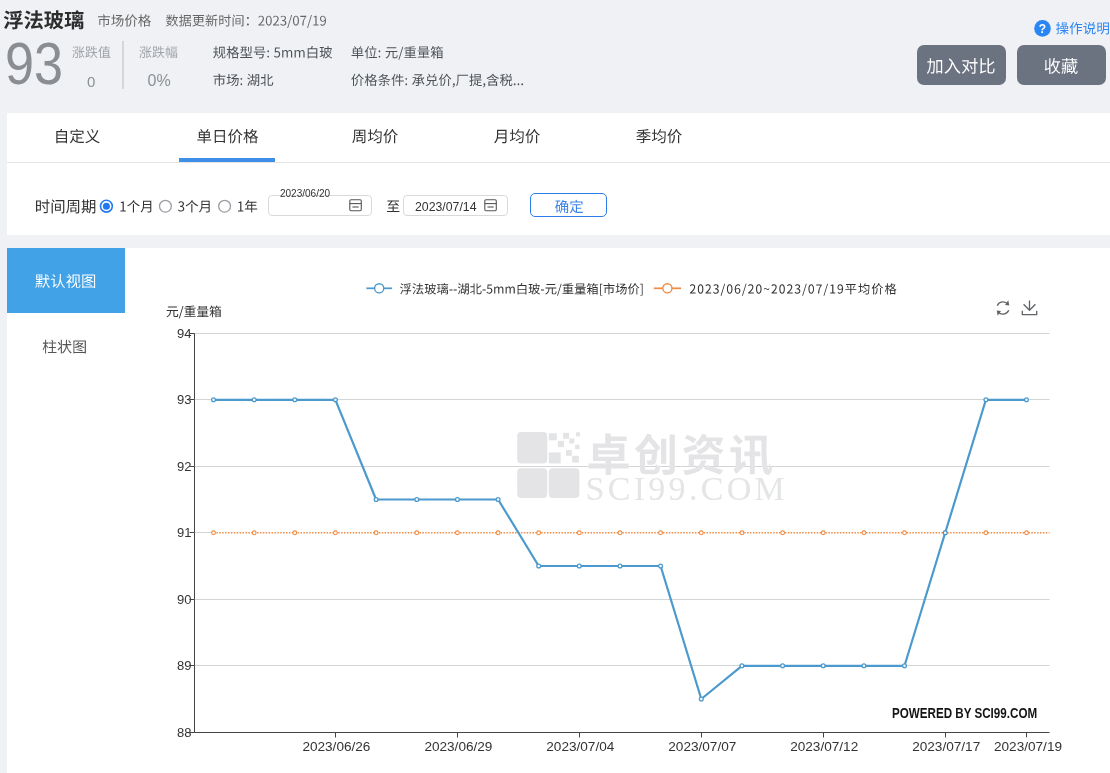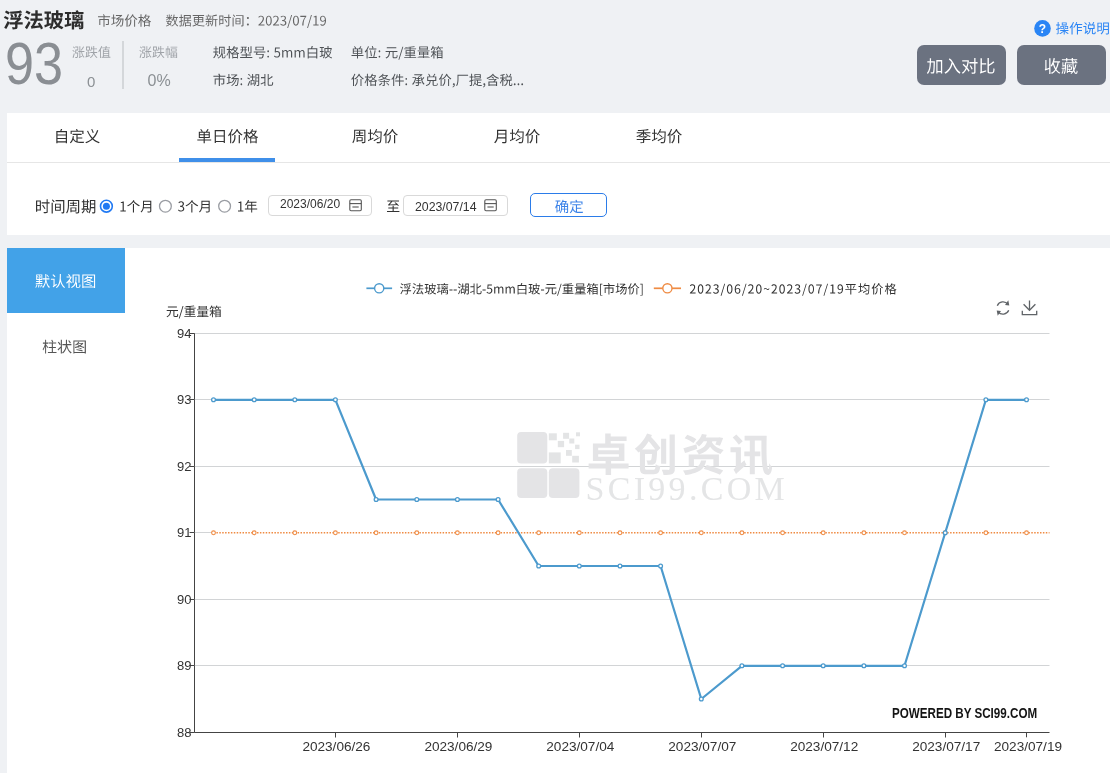--- a/index.html
+++ b/index.html
@@ -169,14 +169,14 @@
 <path transform="translate(34.8,286.8)" d="M11.7 -11.7C12.3 -10.9 13.1 -9.9 13.4 -9.2L14.2 -9.7C13.9 -10.4 13.1 -11.4 12.5 -12.1ZM2.5 -10.8C2.8 -10 3 -9.1 3 -8.4L3.6 -8.6C3.6 -9.2 3.4 -10.2 3.1 -10.9ZM3.1 -1.8C3.2 -1 3.3 0.1 3.3 0.8L4.1 0.8C4.1 0 4 -1.1 3.9 -1.9ZM4.6 -1.8C4.9 -1.1 5.1 -0 5.1 0.6L5.9 0.4C5.9 -0.2 5.6 -1.2 5.3 -2ZM6.2 -1.9C6.5 -1.3 6.8 -0.5 6.8 0L7.6 -0.3C7.5 -0.8 7.2 -1.6 6.9 -2.2ZM1.8 -2.2C1.5 -1.4 1 -0.2 0.5 0.6L1.3 1C1.8 0.2 2.2 -1 2.5 -1.8ZM5.7 -10.9C5.6 -10.2 5.3 -9.1 5 -8.5L5.6 -8.3C5.8 -8.9 6.1 -9.9 6.4 -10.7ZM10.5 -12.9V-9.4L10.5 -8.5H7.9V-7.4H10.5C10.3 -4.8 9.6 -1.9 7.4 0.5C7.7 0.7 8.1 0.9 8.3 1.2C9.9 -0.7 10.7 -2.8 11.2 -4.9C11.8 -2.3 12.8 -0.1 14.3 1.2C14.5 0.9 14.8 0.5 15.1 0.3C13.2 -1.1 12.1 -4.1 11.5 -7.4H14.6V-8.5H11.5L11.5 -9.4V-12.9ZM2.3 -11.6H4.1V-7.8H2.3ZM4.9 -11.6H6.6V-7.8H4.9ZM1.3 -5.8V-4.9H4V-3.7L0.9 -3.5L1 -2.5C2.8 -2.6 5.3 -2.8 7.7 -2.9L7.7 -3.9L5 -3.7V-4.9H7.5V-5.8H5V-6.9H7.5V-12.4H1.4V-6.9H4V-5.8Z M17.6 -11.9C18.4 -11.2 19.4 -10.2 19.9 -9.6L20.7 -10.5C20.2 -11 19.1 -12 18.4 -12.6ZM25 -12.9C24.9 -7.7 25 -2.3 21.1 0.4C21.4 0.6 21.8 1 22 1.2C24.1 -0.3 25.1 -2.5 25.6 -5C26.2 -2.9 27.3 -0.3 29.5 1.2C29.7 0.9 30 0.6 30.3 0.4C26.9 -1.8 26.2 -6.7 26 -8.2C26.1 -9.7 26.1 -11.3 26.1 -12.9ZM16.1 -8.1V-7H18.7V-1.7C18.7 -1 18.2 -0.4 17.9 -0.2C18.1 -0 18.4 0.4 18.5 0.6C18.7 0.3 19.1 0 22.1 -2.1C22 -2.3 21.8 -2.7 21.7 -3L19.8 -1.8V-8.1Z M37.7 -12.2V-4H38.9V-11.2H43.6V-4H44.8V-12.2ZM33.2 -12.4C33.7 -11.8 34.3 -10.9 34.6 -10.4L35.5 -11C35.3 -11.5 34.6 -12.3 34 -12.9ZM40.6 -10V-7C40.6 -4.6 40.1 -1.6 36.3 0.4C36.5 0.6 36.9 1 37 1.2C39.3 0 40.5 -1.6 41.1 -3.3V-0.3C41.1 0.7 41.5 1 42.6 1H44C45.3 1 45.5 0.4 45.7 -2C45.4 -2.1 45 -2.3 44.7 -2.5C44.6 -0.3 44.6 0.1 44 0.1H42.8C42.3 0.1 42.2 0 42.2 -0.4V-4.3H41.4C41.7 -5.2 41.7 -6.1 41.7 -7V-10ZM31.8 -10.3V-9.2H35.5C34.6 -7.3 33 -5.3 31.4 -4.3C31.6 -4.1 31.8 -3.5 31.9 -3.1C32.5 -3.6 33.1 -4.1 33.7 -4.8V1.2H34.8V-5.4C35.4 -4.7 36 -3.9 36.3 -3.4L37.1 -4.3C36.8 -4.6 35.7 -5.9 35.1 -6.5C35.9 -7.5 36.5 -8.7 36.9 -9.9L36.3 -10.3L36.1 -10.3Z M52 -4.3C53.2 -4 54.8 -3.5 55.6 -3.1L56.1 -3.9C55.3 -4.3 53.7 -4.8 52.5 -5ZM50.4 -2.3C52.6 -2.1 55.2 -1.5 56.7 -0.9L57.2 -1.8C55.7 -2.3 53.1 -2.9 51 -3.1ZM47.5 -12.3V1.2H48.6V0.6H59.2V1.2H60.3V-12.3ZM48.6 -0.4V-11.2H59.2V-0.4ZM52.6 -10.9C51.8 -9.6 50.5 -8.4 49.2 -7.7C49.4 -7.5 49.8 -7.1 50 -7C50.4 -7.3 50.9 -7.6 51.4 -8.1C51.9 -7.6 52.4 -7.1 53 -6.7C51.7 -6.1 50.3 -5.6 48.9 -5.3C49.1 -5.1 49.3 -4.7 49.4 -4.4C50.9 -4.7 52.6 -5.3 54 -6.1C55.3 -5.4 56.8 -4.9 58.2 -4.6C58.4 -4.8 58.7 -5.2 58.9 -5.4C57.5 -5.7 56.2 -6.1 55 -6.7C56.1 -7.4 57.1 -8.3 57.7 -9.3L57.1 -9.7L56.9 -9.7H52.9C53.1 -10 53.4 -10.3 53.5 -10.6ZM52 -8.7 52.1 -8.8H56.1C55.6 -8.2 54.8 -7.6 54 -7.2C53.2 -7.6 52.5 -8.1 52 -8.7Z" fill="#fff"></path>
 <path transform="translate(42.1,352.3)" d="M9.1 -12.2C9.5 -11.5 10 -10.5 10.1 -9.8L11.2 -10.2C11 -10.9 10.5 -11.8 10.1 -12.6ZM3 -12.6V-9.7H0.8V-8.6H2.9C2.4 -6.6 1.5 -4.2 0.5 -3C0.7 -2.7 1 -2.2 1.1 -1.9C1.8 -2.8 2.4 -4.4 3 -6V1.2H4V-6.5C4.5 -5.7 5.1 -4.7 5.4 -4.2L6.1 -5C5.8 -5.4 4.6 -7.2 4 -7.8V-8.6H5.9V-9.7H4V-12.6ZM6.6 -5.3V-4.2H9.7V-0.3H5.8V0.7H14.4V-0.3H10.8V-4.2H13.8V-5.3H10.8V-8.7H14.1V-9.8H6.3V-8.7H9.7V-5.3Z M26.1 -11.6C26.8 -10.8 27.5 -9.6 27.9 -8.9L28.8 -9.5C28.4 -10.2 27.6 -11.3 27 -12.1ZM15.7 -10.1C16.4 -9.2 17.3 -8.1 17.6 -7.3L18.6 -7.9C18.2 -8.7 17.3 -9.8 16.6 -10.6ZM23.8 -12.6V-9.1L23.8 -8.2H20.3V-7.1H23.7C23.5 -4.6 22.7 -1.8 19.9 0.4C20.2 0.6 20.6 0.9 20.8 1.2C23.1 -0.7 24.1 -3 24.6 -5.2C25.4 -2.3 26.7 -0.1 28.8 1.2C28.9 0.9 29.3 0.4 29.6 0.2C27.2 -1.1 25.8 -3.8 25.1 -7.1H29.3V-8.2H24.9L24.9 -9.1V-12.6ZM15.5 -2.9 16.1 -1.9C16.9 -2.6 17.8 -3.5 18.7 -4.3V1.2H19.8V-12.6H18.7V-5.7C17.5 -4.6 16.3 -3.6 15.5 -2.9Z M35.6 -4.2C36.8 -3.9 38.4 -3.4 39.2 -3L39.7 -3.8C38.8 -4.1 37.3 -4.6 36.1 -4.9ZM34.1 -2.3C36.2 -2 38.8 -1.4 40.2 -0.9L40.7 -1.8C39.3 -2.2 36.7 -2.8 34.6 -3ZM31.3 -11.9V1.2H32.3V0.6H42.6V1.2H43.8V-11.9ZM32.3 -0.4V-10.9H42.6V-0.4ZM36.2 -10.6C35.5 -9.4 34.2 -8.2 32.9 -7.5C33.1 -7.3 33.5 -7 33.7 -6.8C34.1 -7.1 34.6 -7.4 35.1 -7.8C35.5 -7.4 36.1 -6.9 36.7 -6.5C35.4 -5.9 33.9 -5.5 32.6 -5.2C32.8 -5 33 -4.5 33.1 -4.3C34.6 -4.6 36.2 -5.2 37.6 -5.9C38.9 -5.3 40.3 -4.8 41.7 -4.4C41.9 -4.7 42.1 -5.1 42.3 -5.3C41 -5.5 39.7 -5.9 38.5 -6.5C39.7 -7.2 40.6 -8.1 41.2 -9.1L40.6 -9.5L40.4 -9.4H36.5C36.8 -9.7 37 -10 37.2 -10.3ZM35.7 -8.4 35.8 -8.5H39.7C39.1 -8 38.4 -7.4 37.6 -7C36.8 -7.4 36.2 -7.9 35.7 -8.4Z" fill="#555"></path>
 <path transform="translate(399.6,293.5)" d="M10.7 -10.3C9.2 -9.9 6.4 -9.6 4.1 -9.5C4.2 -9.3 4.3 -8.9 4.3 -8.7C6.7 -8.8 9.5 -9.1 11.3 -9.6ZM4.5 -8.2C4.8 -7.6 5.2 -6.7 5.4 -6.2L6.2 -6.5C6 -7.1 5.6 -7.9 5.2 -8.5ZM6.8 -8.4C7 -7.8 7.3 -6.9 7.4 -6.4L8.2 -6.6C8.1 -7.2 7.8 -8 7.5 -8.7ZM10.1 -8.9C9.9 -8.2 9.3 -7.1 8.9 -6.5L9.6 -6.2C10 -6.8 10.6 -7.7 11 -8.5ZM1.1 -9.6C1.8 -9.1 2.8 -8.5 3.3 -8.2L3.8 -8.9C3.3 -9.3 2.3 -9.8 1.6 -10.2ZM0.5 -6.2C1.2 -5.8 2.2 -5.3 2.7 -4.9L3.2 -5.7C2.7 -6 1.7 -6.5 1 -6.9ZM0.8 0.2 1.6 0.8C2.3 -0.3 3.1 -1.9 3.7 -3.2L2.9 -3.8C2.3 -2.4 1.4 -0.7 0.8 0.2ZM7.3 -3.8V-3.2H3.8V-2.3H7.3V-0C7.3 0.1 7.2 0.2 7 0.2C6.9 0.2 6.2 0.2 5.6 0.2C5.7 0.4 5.9 0.7 5.9 1C6.7 1 7.3 1 7.7 0.8C8.1 0.7 8.2 0.5 8.2 0V-2.3H11.5V-3.2H8.2V-3.5C9 -4.1 10 -4.9 10.6 -5.6L10 -6.1L9.8 -6.1H4.5V-5.2H9C8.5 -4.7 7.8 -4.2 7.3 -3.8Z M13.5 -9.5C14.3 -9.2 15.3 -8.6 15.8 -8.1L16.3 -8.9C15.8 -9.3 14.8 -9.9 14 -10.2ZM12.8 -6.2C13.6 -5.8 14.6 -5.3 15.1 -4.9L15.6 -5.6C15.1 -6 14.1 -6.6 13.3 -6.9ZM13.2 0.2 14 0.8C14.7 -0.3 15.6 -1.9 16.2 -3.2L15.6 -3.8C14.9 -2.4 13.9 -0.8 13.2 0.2ZM17 0.6C17.4 0.4 17.9 0.3 22.5 -0.3C22.7 0.2 22.9 0.6 23.1 1L23.9 0.6C23.5 -0.4 22.6 -1.9 21.7 -3L21 -2.6C21.3 -2.1 21.7 -1.6 22.1 -1L18.2 -0.6C18.9 -1.6 19.7 -2.9 20.3 -4.2H23.8V-5.1H20.6V-7.3H23.3V-8.2H20.6V-10.3H19.7V-8.2H17V-7.3H19.7V-5.1H16.5V-4.2H19.2C18.6 -2.9 17.8 -1.5 17.5 -1.2C17.2 -0.7 17 -0.4 16.7 -0.4C16.8 -0.1 17 0.4 17 0.6Z M25.1 -1.2 25.3 -0.3C26.3 -0.8 27.7 -1.3 29 -1.8L28.8 -2.6L27.5 -2.1V-5.1H28.7V-5.9H27.5V-8.6H28.9V-9.5H25.2V-8.6H26.7V-5.9H25.3V-5.1H26.7V-1.8C26.1 -1.6 25.5 -1.4 25.1 -1.2ZM29.4 -8.5V-5.3C29.4 -3.6 29.3 -1.3 28.1 0.3C28.3 0.4 28.6 0.7 28.8 0.9C30 -0.7 30.2 -2.9 30.3 -4.7H30.4C30.9 -3.4 31.5 -2.2 32.4 -1.3C31.6 -0.6 30.6 -0.1 29.7 0.2C29.8 0.4 30.1 0.8 30.2 1C31.2 0.6 32.2 0 33 -0.7C33.8 0 34.8 0.6 35.9 0.9C36 0.7 36.3 0.3 36.5 0.1C35.4 -0.2 34.4 -0.7 33.6 -1.3C34.6 -2.3 35.3 -3.7 35.7 -5.3L35.1 -5.5L35 -5.5H33.1V-7.7H35.1C35 -7.1 34.8 -6.5 34.7 -6.1L35.5 -5.9C35.7 -6.5 36 -7.5 36.3 -8.4L35.6 -8.5L35.5 -8.5H33.1V-10.3H32.3V-8.5ZM32.3 -7.7V-5.5H30.3V-7.7ZM34.6 -4.7C34.3 -3.6 33.7 -2.7 33 -1.9C32.3 -2.7 31.7 -3.6 31.3 -4.7Z M44.1 -10.2C44.2 -9.9 44.4 -9.5 44.5 -9.2H41.4V-8.4H48.6V-9.2H45.5C45.3 -9.6 45.1 -10 44.9 -10.4ZM43.1 -0.4C43.3 -0.5 43.7 -0.6 46.2 -1C46.4 -0.7 46.5 -0.5 46.5 -0.3L47.1 -0.6C46.9 -1.1 46.5 -1.9 46.1 -2.6L45.5 -2.4C45.7 -2.1 45.8 -1.9 46 -1.6L43.9 -1.3C44.2 -1.8 44.5 -2.3 44.7 -2.9H47.5V0C47.5 0.1 47.5 0.2 47.3 0.2C47.1 0.2 46.6 0.2 45.9 0.2C46 0.4 46.2 0.7 46.2 0.9C47 0.9 47.6 0.9 47.9 0.8C48.3 0.7 48.4 0.5 48.4 0V-3.7H45.1L45.4 -4.5H47.9V-8H47V-5.3H42.9V-8H42.1V-4.5H44.6C44.5 -4.2 44.4 -3.9 44.2 -3.7H41.6V1H42.5V-2.9H43.9C43.7 -2.4 43.5 -2.1 43.5 -1.9C43.2 -1.5 43.1 -1.2 42.9 -1.2C43 -1 43.1 -0.6 43.1 -0.4ZM46.1 -8.1C45.8 -7.8 45.4 -7.5 45 -7.2L43.7 -8L43.3 -7.7L44.6 -6.8C44.1 -6.5 43.5 -6.1 43.1 -5.9C43.2 -5.8 43.4 -5.5 43.5 -5.4C44 -5.7 44.6 -6 45.1 -6.4C45.6 -6.1 46 -5.8 46.3 -5.5L46.7 -6C46.4 -6.2 46 -6.5 45.5 -6.8C46 -7.2 46.3 -7.5 46.6 -7.9ZM37.3 -1.5 37.5 -0.6C38.6 -0.9 39.9 -1.3 41.2 -1.7L41.1 -2.5L39.7 -2.1V-4.9H40.8V-5.8H39.7V-8.5H41V-9.3H37.4V-8.5H38.9V-5.8H37.6V-4.9H38.9V-1.9Z M49.8 -3H52.9V-3.9H49.8Z M54 -3H57.2V-3.9H54Z M58.7 -9.6C59.4 -9.2 60.3 -8.6 60.7 -8.2L61.2 -9C60.8 -9.4 60 -9.9 59.3 -10.2ZM58.2 -6.2C58.9 -5.9 59.8 -5.4 60.2 -5L60.8 -5.7C60.3 -6.1 59.4 -6.6 58.7 -6.9ZM58.5 0.3 59.3 0.8C59.8 -0.3 60.4 -1.8 60.9 -3.1L60.2 -3.6C59.7 -2.2 59 -0.6 58.5 0.3ZM61.3 -4.7V0.3H62.1V-0.7H64.9V-4.7H63.6V-6.9H65.2V-7.8H63.6V-10H62.7V-7.8H60.9V-6.9H62.7V-4.7ZM65.7 -9.9V-4.9C65.7 -3.1 65.6 -1 64.2 0.5C64.4 0.6 64.8 0.9 64.9 1C65.9 -0.1 66.3 -1.6 66.5 -3.1H68.3V-0.1C68.3 0 68.3 0.1 68.1 0.1C67.9 0.1 67.4 0.1 66.8 0.1C66.9 0.3 67.1 0.7 67.1 0.9C67.9 0.9 68.4 0.8 68.7 0.7C69.1 0.6 69.2 0.3 69.2 -0.1V-9.9ZM66.6 -9H68.3V-6.9H66.6ZM66.6 -6.1H68.3V-4H66.5L66.6 -4.9ZM62.1 -3.9H64.1V-1.5H62.1Z M70.5 -1.5 70.9 -0.6C71.8 -1 72.9 -1.4 74 -1.9V0.9H74.9V-10.1H74V-7.2H70.8V-6.3H74V-2.8C72.7 -2.3 71.4 -1.8 70.5 -1.5ZM81 -8.2C80.2 -7.5 79.1 -6.7 77.9 -6V-10.1H77V-1C77 0.3 77.3 0.7 78.5 0.7C78.7 0.7 80.2 0.7 80.5 0.7C81.7 0.7 81.9 -0.1 82 -2.3C81.8 -2.4 81.4 -2.6 81.1 -2.8C81.1 -0.7 81 -0.2 80.4 -0.2C80.1 -0.2 78.8 -0.2 78.6 -0.2C78 -0.2 77.9 -0.3 77.9 -1V-5C79.2 -5.8 80.7 -6.6 81.7 -7.4Z M82.9 -3H86.1V-3.9H82.9Z M89.8 0.2C91.3 0.2 92.8 -1 92.8 -2.9C92.8 -4.9 91.5 -5.8 90.1 -5.8C89.5 -5.8 89.1 -5.7 88.7 -5.4L88.9 -8.1H92.3V-9H88L87.7 -4.8L88.3 -4.4C88.8 -4.8 89.2 -5 89.8 -5C90.9 -5 91.6 -4.2 91.6 -2.9C91.6 -1.6 90.8 -0.8 89.7 -0.8C88.7 -0.8 88 -1.3 87.5 -1.8L86.9 -1C87.6 -0.4 88.4 0.2 89.8 0.2Z M94.6 0H95.7V-4.8C96.3 -5.5 96.9 -5.9 97.4 -5.9C98.2 -5.9 98.6 -5.3 98.6 -4.1V0H99.7V-4.8C100.4 -5.5 100.9 -5.9 101.4 -5.9C102.3 -5.9 102.7 -5.3 102.7 -4.1V0H103.8V-4.2C103.8 -5.9 103.1 -6.9 101.8 -6.9C100.9 -6.9 100.2 -6.3 99.5 -5.6C99.3 -6.4 98.7 -6.9 97.7 -6.9C96.9 -6.9 96.2 -6.3 95.6 -5.7H95.6L95.5 -6.7H94.6Z M106 0H107.1V-4.8C107.7 -5.5 108.3 -5.9 108.8 -5.9C109.6 -5.9 110 -5.3 110 -4.1V0H111.1V-4.8C111.7 -5.5 112.3 -5.9 112.8 -5.9C113.7 -5.9 114 -5.3 114 -4.1V0H115.2V-4.2C115.2 -5.9 114.5 -6.9 113.1 -6.9C112.3 -6.9 111.6 -6.3 110.9 -5.6C110.7 -6.4 110.1 -6.9 109.1 -6.9C108.3 -6.9 107.6 -6.3 107 -5.7H107L106.9 -6.7H106Z M121.7 -10.4C121.5 -9.8 121.3 -9 121 -8.4H118V1H118.9V0.1H125.8V0.9H126.8V-8.4H122C122.3 -8.9 122.6 -9.6 122.8 -10.2ZM118.9 -0.8V-3.7H125.8V-0.8ZM118.9 -4.6V-7.4H125.8V-4.6Z M129 -1.2 129.2 -0.3C130.2 -0.8 131.6 -1.3 132.9 -1.8L132.7 -2.6L131.5 -2.1V-5.1H132.6V-5.9H131.5V-8.6H132.8V-9.5H129.1V-8.6H130.6V-5.9H129.2V-5.1H130.6V-1.8C130 -1.6 129.4 -1.4 129 -1.2ZM133.3 -8.5V-5.3C133.3 -3.6 133.2 -1.3 132 0.3C132.2 0.4 132.6 0.7 132.7 0.9C133.9 -0.7 134.2 -2.9 134.2 -4.7H134.3C134.8 -3.4 135.4 -2.2 136.3 -1.3C135.5 -0.6 134.5 -0.1 133.6 0.2C133.8 0.4 134 0.8 134.1 1C135.1 0.6 136.1 0 136.9 -0.7C137.7 0 138.7 0.6 139.8 0.9C139.9 0.7 140.2 0.3 140.4 0.1C139.3 -0.2 138.4 -0.7 137.6 -1.3C138.5 -2.3 139.2 -3.7 139.6 -5.3L139.1 -5.5L138.9 -5.5H137V-7.7H139.1C138.9 -7.1 138.7 -6.5 138.6 -6.1L139.4 -5.9C139.6 -6.5 139.9 -7.5 140.2 -8.4L139.5 -8.5L139.4 -8.5H137V-10.3H136.2V-8.5ZM136.2 -7.7V-5.5H134.2V-7.7ZM138.5 -4.7C138.2 -3.6 137.6 -2.7 136.9 -1.9C136.2 -2.7 135.6 -3.6 135.2 -4.7Z M141.4 -3H144.5V-3.9H141.4Z M146.9 -9.4V-8.5H155.6V-9.4ZM145.8 -5.9V-5H148.9C148.8 -2.7 148.3 -0.8 145.7 0.2C145.9 0.4 146.1 0.7 146.2 0.9C149.1 -0.2 149.7 -2.4 149.9 -5H152.2V-0.6C152.2 0.5 152.5 0.8 153.7 0.8C153.9 0.8 155.2 0.8 155.4 0.8C156.5 0.8 156.8 0.2 156.9 -1.9C156.6 -2 156.2 -2.2 156 -2.3C156 -0.4 155.9 -0.1 155.4 -0.1C155.1 -0.1 154 -0.1 153.8 -0.1C153.3 -0.1 153.2 -0.2 153.2 -0.6V-5H156.7V-5.9Z M157.5 2.2H158.3L162 -9.8H161.2Z M164.2 -6.6V-2.8H167.8V-2H163.8V-1.2H167.8V-0.2H162.8V0.6H173.9V-0.2H168.8V-1.2H173.1V-2H168.8V-2.8H172.6V-6.6H168.8V-7.4H173.8V-8.2H168.8V-9.1C170.2 -9.2 171.6 -9.4 172.6 -9.5L172.1 -10.3C170.2 -9.9 166.7 -9.7 163.8 -9.6C163.9 -9.4 164 -9.1 164 -8.9C165.2 -8.9 166.6 -9 167.8 -9V-8.2H162.9V-7.4H167.8V-6.6ZM165.1 -4.4H167.8V-3.5H165.1ZM168.8 -4.4H171.7V-3.5H168.8ZM165.1 -6H167.8V-5.1H165.1ZM168.8 -6H171.7V-5.1H168.8Z M177.6 -8.2H183.7V-7.5H177.6ZM177.6 -9.4H183.7V-8.7H177.6ZM176.7 -9.9V-6.9H184.6V-9.9ZM175.1 -6.4V-5.7H186.2V-6.4ZM177.3 -3.4H180.2V-2.6H177.3ZM181.1 -3.4H184.1V-2.6H181.1ZM177.3 -4.6H180.2V-3.9H177.3ZM181.1 -4.6H184.1V-3.9H181.1ZM175.1 -0V0.7H186.2V-0H181.1V-0.8H185.2V-1.4H181.1V-2.1H185V-5.2H176.5V-2.1H180.2V-1.4H176.1V-0.8H180.2V-0Z M193.8 -3.6H197.1V-2.3H193.8ZM193.8 -4.3V-5.5H197.1V-4.3ZM193.8 -1.6H197.1V-0.3H193.8ZM192.9 -6.4V1H193.8V0.4H197.1V0.9H198V-6.4ZM189.1 -10.4C188.7 -9.1 188 -7.9 187.2 -7.1C187.5 -7 187.9 -6.7 188 -6.6C188.4 -7.1 188.8 -7.7 189.2 -8.4H189.7C189.9 -7.9 190.2 -7.3 190.3 -6.8H189.7V-5.4H187.5V-4.6H189.5C189 -3.3 188 -1.8 187.2 -1C187.4 -0.9 187.7 -0.6 187.8 -0.3C188.4 -1 189.1 -2.1 189.7 -3.1V1H190.6V-3.1C191.1 -2.6 191.7 -1.9 192 -1.5L192.6 -2.3C192.3 -2.6 191.1 -3.7 190.6 -4.1V-4.6H192.5V-5.4H190.6V-6.8L191.2 -7C191.1 -7.4 190.8 -7.9 190.6 -8.4H192.8V-9.1H189.6C189.7 -9.5 189.9 -9.8 190 -10.2ZM193.9 -10.4C193.6 -9.2 192.9 -8 192.1 -7.2C192.3 -7.1 192.7 -6.8 192.9 -6.7C193.3 -7.1 193.7 -7.7 194 -8.3H194.8C195.2 -7.8 195.6 -7.1 195.8 -6.7L196.6 -7C196.4 -7.4 196.1 -7.9 195.8 -8.3H198.5V-9.1H194.4C194.6 -9.5 194.7 -9.8 194.8 -10.2Z M200.4 2.1H202.8V1.5H201.2V-9.1H202.8V-9.7H200.4Z M208.3 -10.1C208.6 -9.7 209 -9 209.2 -8.5H203.9V-7.6H208.9V-6H205.1V-0.4H206V-5.1H208.9V1H209.8V-5.1H212.9V-1.6C212.9 -1.5 212.9 -1.4 212.6 -1.4C212.4 -1.4 211.7 -1.4 210.8 -1.4C211 -1.1 211.1 -0.8 211.2 -0.5C212.2 -0.5 212.9 -0.5 213.3 -0.7C213.7 -0.8 213.9 -1.1 213.9 -1.6V-6H209.8V-7.6H215V-8.5H210L210.2 -8.6C210 -9.1 209.6 -9.9 209.2 -10.4Z M220.6 -5.3C220.7 -5.4 221.1 -5.5 221.7 -5.5H222.6C222 -4.1 221.2 -3 220 -2.3L219.9 -3L218.6 -2.5V-6.5H219.9V-7.3H218.6V-10.2H217.7V-7.3H216.2V-6.5H217.7V-2.2C217 -1.9 216.5 -1.7 216 -1.6L216.3 -0.7C217.4 -1.1 218.8 -1.6 220 -2.1L220 -2.3C220.2 -2.1 220.6 -1.9 220.7 -1.7C221.9 -2.6 222.9 -3.9 223.4 -5.5H224.5C223.7 -2.9 222.3 -0.8 220.2 0.4C220.4 0.6 220.8 0.8 220.9 1C223 -0.4 224.5 -2.6 225.3 -5.5H226.2C225.9 -1.9 225.7 -0.5 225.4 -0.1C225.2 0 225.1 0.1 224.9 0C224.7 0 224.2 0 223.7 0C223.9 0.2 224 0.6 224 0.9C224.5 0.9 225 0.9 225.3 0.9C225.7 0.8 225.9 0.7 226.1 0.4C226.6 -0.1 226.8 -1.6 227.1 -5.9C227.1 -6 227.1 -6.4 227.1 -6.4H222.2C223.4 -7.1 224.7 -8.1 226 -9.3L225.3 -9.8L225.1 -9.8H220.2V-8.9H224.1C223.1 -7.9 221.9 -7.1 221.5 -6.8C221 -6.5 220.5 -6.2 220.2 -6.2C220.3 -6 220.5 -5.5 220.6 -5.3Z M236.8 -5.5V1H237.7V-5.5ZM233.3 -5.5V-3.8C233.3 -2.7 233.1 -0.8 231.4 0.4C231.6 0.6 231.9 0.9 232 1.1C234 -0.4 234.2 -2.4 234.2 -3.8V-5.5ZM235.2 -10.4C234.6 -8.8 233.2 -6.9 231 -5.7C231.2 -5.5 231.5 -5.2 231.6 -5C233.4 -6 234.6 -7.4 235.5 -8.8C236.4 -7.3 237.8 -5.9 239.1 -5.2C239.3 -5.4 239.6 -5.7 239.8 -5.9C238.3 -6.7 236.8 -8.2 235.9 -9.6L236.2 -10.2ZM231.2 -10.3C230.5 -8.5 229.5 -6.6 228.3 -5.4C228.5 -5.2 228.8 -4.7 228.9 -4.5C229.2 -4.9 229.6 -5.4 229.9 -5.8V1H230.8V-7.4C231.3 -8.2 231.7 -9.2 232 -10.1Z M240.6 2.1H243V-9.7H240.6V-9.1H242.2V1.5H240.6Z" fill="#333"></path>
 <path transform="translate(689.4,293.5)" d="M0.5 0H6.2V-1H3.7C3.3 -1 2.7 -0.9 2.2 -0.9C4.4 -2.9 5.8 -4.7 5.8 -6.5C5.8 -8.1 4.8 -9.2 3.1 -9.2C2 -9.2 1.2 -8.7 0.5 -7.9L1.1 -7.2C1.6 -7.8 2.3 -8.3 3 -8.3C4.1 -8.3 4.7 -7.5 4.7 -6.5C4.7 -4.9 3.4 -3.1 0.5 -0.7Z M11.2 0.2C12.9 0.2 14 -1.4 14 -4.5C14 -7.7 12.9 -9.2 11.2 -9.2C9.5 -9.2 8.4 -7.7 8.4 -4.5C8.4 -1.4 9.5 0.2 11.2 0.2ZM11.2 -0.8C10.2 -0.8 9.5 -1.9 9.5 -4.5C9.5 -7.2 10.2 -8.3 11.2 -8.3C12.2 -8.3 12.9 -7.2 12.9 -4.5C12.9 -1.9 12.2 -0.8 11.2 -0.8Z M16.1 0H21.8V-1H19.3C18.8 -1 18.3 -0.9 17.8 -0.9C19.9 -2.9 21.3 -4.7 21.3 -6.5C21.3 -8.1 20.3 -9.2 18.7 -9.2C17.6 -9.2 16.8 -8.7 16 -7.9L16.7 -7.2C17.2 -7.8 17.8 -8.3 18.6 -8.3C19.7 -8.3 20.2 -7.5 20.2 -6.5C20.2 -4.9 18.9 -3.1 16.1 -0.7Z M26.6 0.2C28.2 0.2 29.5 -0.8 29.5 -2.4C29.5 -3.7 28.6 -4.4 27.6 -4.7V-4.8C28.5 -5.1 29.2 -5.8 29.2 -6.9C29.2 -8.4 28.1 -9.2 26.5 -9.2C25.5 -9.2 24.7 -8.7 24 -8.1L24.6 -7.4C25.1 -7.9 25.8 -8.3 26.5 -8.3C27.4 -8.3 28 -7.7 28 -6.8C28 -5.9 27.4 -5.1 25.5 -5.1V-4.3C27.6 -4.3 28.3 -3.5 28.3 -2.4C28.3 -1.4 27.6 -0.8 26.5 -0.8C25.5 -0.8 24.8 -1.3 24.3 -1.8L23.7 -1.1C24.3 -0.4 25.2 0.2 26.6 0.2Z M31.2 2.2H32.1L35.7 -9.8H34.9Z M40.3 0.2C42 0.2 43.1 -1.4 43.1 -4.5C43.1 -7.7 42 -9.2 40.3 -9.2C38.6 -9.2 37.5 -7.7 37.5 -4.5C37.5 -1.4 38.6 0.2 40.3 0.2ZM40.3 -0.8C39.3 -0.8 38.6 -1.9 38.6 -4.5C38.6 -7.2 39.3 -8.3 40.3 -8.3C41.3 -8.3 42 -7.2 42 -4.5C42 -1.9 41.3 -0.8 40.3 -0.8Z M48.4 0.2C49.8 0.2 51 -1 51 -2.8C51 -4.7 50 -5.6 48.4 -5.6C47.7 -5.6 47 -5.2 46.4 -4.5C46.4 -7.3 47.5 -8.3 48.7 -8.3C49.3 -8.3 49.8 -8 50.2 -7.6L50.8 -8.3C50.3 -8.8 49.6 -9.2 48.7 -9.2C46.9 -9.2 45.3 -7.8 45.3 -4.3C45.3 -1.3 46.6 0.2 48.4 0.2ZM46.4 -3.6C47 -4.5 47.7 -4.8 48.3 -4.8C49.4 -4.8 49.9 -4 49.9 -2.8C49.9 -1.5 49.2 -0.7 48.4 -0.7C47.2 -0.7 46.5 -1.7 46.4 -3.6Z M52.6 2.2H53.4L57.1 -9.8H56.3Z M58.7 0H64.4V-1H61.9C61.5 -1 60.9 -0.9 60.4 -0.9C62.6 -2.9 64 -4.7 64 -6.5C64 -8.1 63 -9.2 61.4 -9.2C60.2 -9.2 59.4 -8.7 58.7 -7.9L59.3 -7.2C59.9 -7.8 60.5 -8.3 61.2 -8.3C62.3 -8.3 62.9 -7.5 62.9 -6.5C62.9 -4.9 61.6 -3.1 58.7 -0.7Z M69.4 0.2C71.1 0.2 72.2 -1.4 72.2 -4.5C72.2 -7.7 71.1 -9.2 69.4 -9.2C67.7 -9.2 66.6 -7.7 66.6 -4.5C66.6 -1.4 67.7 0.2 69.4 0.2ZM69.4 -0.8C68.4 -0.8 67.7 -1.9 67.7 -4.5C67.7 -7.2 68.4 -8.3 69.4 -8.3C70.4 -8.3 71.1 -7.2 71.1 -4.5C71.1 -1.9 70.4 -0.8 69.4 -0.8Z M78.4 -3.5C79 -3.5 79.6 -3.9 80.1 -4.8L79.5 -5.2C79.1 -4.6 78.8 -4.4 78.4 -4.4C77.6 -4.4 77.1 -5.5 76 -5.5C75.4 -5.5 74.8 -5.2 74.3 -4.3L74.9 -3.9C75.2 -4.5 75.5 -4.7 75.9 -4.7C76.7 -4.7 77.3 -3.5 78.4 -3.5Z M82.1 0H87.7V-1H85.2C84.8 -1 84.2 -0.9 83.8 -0.9C85.9 -2.9 87.3 -4.7 87.3 -6.5C87.3 -8.1 86.3 -9.2 84.7 -9.2C83.5 -9.2 82.7 -8.7 82 -7.9L82.7 -7.2C83.2 -7.8 83.8 -8.3 84.5 -8.3C85.7 -8.3 86.2 -7.5 86.2 -6.5C86.2 -4.9 84.9 -3.1 82.1 -0.7Z M92.7 0.2C94.4 0.2 95.5 -1.4 95.5 -4.5C95.5 -7.7 94.4 -9.2 92.7 -9.2C91 -9.2 89.9 -7.7 89.9 -4.5C89.9 -1.4 91 0.2 92.7 0.2ZM92.7 -0.8C91.7 -0.8 91 -1.9 91 -4.5C91 -7.2 91.7 -8.3 92.7 -8.3C93.7 -8.3 94.4 -7.2 94.4 -4.5C94.4 -1.9 93.7 -0.8 92.7 -0.8Z M97.6 0H103.3V-1H100.8C100.3 -1 99.8 -0.9 99.3 -0.9C101.4 -2.9 102.9 -4.7 102.9 -6.5C102.9 -8.1 101.8 -9.2 100.2 -9.2C99.1 -9.2 98.3 -8.7 97.6 -7.9L98.2 -7.2C98.7 -7.8 99.4 -8.3 100.1 -8.3C101.2 -8.3 101.8 -7.5 101.8 -6.5C101.8 -4.9 100.5 -3.1 97.6 -0.7Z M108.1 0.2C109.7 0.2 111 -0.8 111 -2.4C111 -3.7 110.2 -4.4 109.1 -4.7V-4.8C110.1 -5.1 110.7 -5.8 110.7 -6.9C110.7 -8.4 109.6 -9.2 108.1 -9.2C107 -9.2 106.2 -8.7 105.5 -8.1L106.2 -7.4C106.7 -7.9 107.3 -8.3 108 -8.3C109 -8.3 109.5 -7.7 109.5 -6.8C109.5 -5.9 108.9 -5.1 107.1 -5.1V-4.3C109.1 -4.3 109.9 -3.5 109.9 -2.4C109.9 -1.4 109.1 -0.8 108 -0.8C107 -0.8 106.3 -1.3 105.8 -1.8L105.2 -1.1C105.8 -0.4 106.7 0.2 108.1 0.2Z M112.8 2.2H113.6L117.3 -9.8H116.5Z M121.8 0.2C123.5 0.2 124.6 -1.4 124.6 -4.5C124.6 -7.7 123.5 -9.2 121.8 -9.2C120.1 -9.2 119 -7.7 119 -4.5C119 -1.4 120.1 0.2 121.8 0.2ZM121.8 -0.8C120.8 -0.8 120.1 -1.9 120.1 -4.5C120.1 -7.2 120.8 -8.3 121.8 -8.3C122.8 -8.3 123.6 -7.2 123.6 -4.5C123.6 -1.9 122.8 -0.8 121.8 -0.8Z M128.6 0H129.8C129.9 -3.5 130.3 -5.6 132.4 -8.3V-9H126.8V-8.1H131.2C129.4 -5.6 128.8 -3.4 128.6 0Z M134.1 2.2H134.9L138.6 -9.8H137.8Z M140.8 0H145.8V-0.9H144V-9H143.1C142.6 -8.7 142 -8.5 141.2 -8.4V-7.7H142.8V-0.9H140.8Z M150.4 0.2C152.1 0.2 153.7 -1.2 153.7 -4.9C153.7 -7.8 152.4 -9.2 150.6 -9.2C149.2 -9.2 148.1 -8 148.1 -6.2C148.1 -4.4 149 -3.4 150.5 -3.4C151.3 -3.4 152.1 -3.8 152.6 -4.5C152.5 -1.7 151.5 -0.8 150.4 -0.8C149.8 -0.8 149.2 -1 148.8 -1.5L148.2 -0.8C148.7 -0.2 149.4 0.2 150.4 0.2ZM152.6 -5.5C152 -4.6 151.3 -4.3 150.7 -4.3C149.7 -4.3 149.1 -5 149.1 -6.2C149.1 -7.5 149.8 -8.3 150.6 -8.3C151.8 -8.3 152.5 -7.3 152.6 -5.5Z M157.4 -7.7C157.9 -6.8 158.4 -5.6 158.6 -4.9L159.4 -5.2C159.3 -5.9 158.8 -7.1 158.3 -8ZM164.6 -8.1C164.3 -7.2 163.7 -5.9 163.2 -5.1L164 -4.9C164.5 -5.6 165.1 -6.8 165.5 -7.8ZM155.9 -4.3V-3.4H160.9V1H161.9V-3.4H167V-4.3H161.9V-8.6H166.3V-9.5H156.6V-8.6H160.9V-4.3Z M174.5 -5.7C175.3 -5.1 176.2 -4.2 176.7 -3.6L177.3 -4.3C176.8 -4.8 175.9 -5.6 175.1 -6.2ZM173.5 -1.5 173.9 -0.6C175.2 -1.3 176.9 -2.2 178.4 -3.1L178.2 -3.8C176.5 -3 174.7 -2 173.5 -1.5ZM175.5 -10.3C175 -8.7 174 -7.2 172.9 -6.2C173.1 -6 173.4 -5.6 173.5 -5.4C174.1 -6 174.7 -6.7 175.1 -7.5H179.1C179 -2.4 178.8 -0.5 178.4 -0C178.2 0.1 178.1 0.1 177.8 0.1C177.5 0.1 176.7 0.1 175.9 0.1C176 0.3 176.1 0.7 176.2 0.9C176.9 1 177.7 1 178.2 1C178.6 0.9 178.9 0.8 179.2 0.5C179.6 -0.1 179.8 -2.1 180 -7.9C180 -8 180 -8.4 180 -8.4H175.6C175.9 -8.9 176.2 -9.5 176.4 -10.1ZM169 -1.5 169.3 -0.6C170.5 -1.2 172 -2 173.4 -2.7L173.2 -3.5L171.5 -2.7V-6.5H173V-7.4H171.5V-10.2H170.6V-7.4H169.1V-6.5H170.6V-2.3C170 -2 169.4 -1.7 169 -1.5Z M190.7 -5.5V1H191.6V-5.5ZM187.2 -5.5V-3.8C187.2 -2.7 187.1 -0.8 185.3 0.4C185.5 0.6 185.8 0.9 186 1.1C187.9 -0.4 188.1 -2.4 188.1 -3.8V-5.5ZM189.1 -10.4C188.5 -8.8 187.1 -6.9 184.9 -5.7C185.2 -5.5 185.4 -5.2 185.5 -5C187.3 -6 188.5 -7.4 189.4 -8.8C190.4 -7.3 191.7 -5.9 193.1 -5.2C193.2 -5.4 193.5 -5.7 193.7 -5.9C192.3 -6.7 190.7 -8.2 189.8 -9.6L190.1 -10.2ZM185.1 -10.3C184.4 -8.5 183.4 -6.6 182.2 -5.4C182.4 -5.2 182.7 -4.7 182.8 -4.5C183.1 -4.9 183.5 -5.4 183.8 -5.8V1H184.8V-7.4C185.2 -8.2 185.6 -9.2 186 -10.1Z M202.1 -8.2H204.8C204.4 -7.4 203.9 -6.7 203.3 -6.1C202.7 -6.7 202.3 -7.3 202 -8ZM197.5 -10.3V-7.7H195.7V-6.8H197.4C197 -5.1 196.2 -3.2 195.4 -2.2C195.5 -1.9 195.8 -1.6 195.9 -1.3C196.5 -2.2 197.1 -3.5 197.5 -4.9V1H198.4V-5.2C198.8 -4.7 199.2 -4 199.4 -3.7L200 -4.4C199.7 -4.7 198.7 -5.9 198.4 -6.3V-6.8H199.8L199.5 -6.6C199.7 -6.4 200.1 -6.1 200.2 -6C200.6 -6.3 201.1 -6.8 201.4 -7.3C201.8 -6.7 202.2 -6.1 202.7 -5.5C201.7 -4.6 200.5 -4 199.2 -3.6C199.4 -3.4 199.6 -3.1 199.8 -2.8C200.1 -3 200.4 -3.1 200.7 -3.2V1H201.6V0.5H205V0.9H205.9V-3.3L206.5 -3.1C206.6 -3.3 206.9 -3.7 207.1 -3.9C205.8 -4.2 204.8 -4.8 204 -5.5C204.8 -6.4 205.5 -7.5 206 -8.8L205.4 -9L205.2 -9H202.6C202.8 -9.4 202.9 -9.7 203.1 -10.1L202.2 -10.3C201.7 -9.1 200.9 -7.9 200 -7V-7.7H198.4V-10.3ZM201.6 -0.4V-2.7H205V-0.4ZM201.3 -3.5C202 -3.9 202.7 -4.4 203.4 -4.9C204 -4.4 204.7 -3.9 205.5 -3.5Z" fill="#333"></path>
 <path transform="translate(166.0,316.2)" d="M1.9 -9.7V-8.8H10.9V-9.7ZM0.7 -6.1V-5.2H4C3.8 -2.8 3.3 -0.8 0.6 0.2C0.8 0.4 1.1 0.8 1.2 1C4.2 -0.2 4.8 -2.5 5 -5.2H7.4V-0.6C7.4 0.5 7.7 0.8 8.9 0.8C9.1 0.8 10.4 0.8 10.7 0.8C11.8 0.8 12.1 0.2 12.2 -2C11.9 -2.1 11.5 -2.2 11.3 -2.4C11.2 -0.5 11.1 -0.1 10.6 -0.1C10.3 -0.1 9.2 -0.1 9 -0.1C8.5 -0.1 8.4 -0.2 8.4 -0.6V-5.2H12V-6.1Z M12.8 2.3H13.7L17.5 -10.1H16.6Z M19.7 -6.9V-2.9H23.5V-2H19.3V-1.3H23.5V-0.2H18.3V0.6H29.7V-0.2H24.5V-1.3H28.9V-2H24.5V-2.9H28.4V-6.9H24.5V-7.6H29.7V-8.4H24.5V-9.4C25.9 -9.5 27.3 -9.7 28.4 -9.9L27.9 -10.6C25.9 -10.2 22.3 -10 19.4 -9.9C19.5 -9.7 19.6 -9.4 19.6 -9.2C20.8 -9.2 22.2 -9.2 23.5 -9.3V-8.4H18.4V-7.6H23.5V-6.9ZM20.6 -4.6H23.5V-3.6H20.6ZM24.5 -4.6H27.5V-3.6H24.5ZM20.6 -6.2H23.5V-5.2H20.6ZM24.5 -6.2H27.5V-5.2H24.5Z M33.6 -8.4H39.9V-7.7H33.6ZM33.6 -9.7H39.9V-9H33.6ZM32.6 -10.3V-7.2H40.8V-10.3ZM31 -6.6V-5.9H42.4V-6.6ZM33.3 -3.5H36.2V-2.7H33.3ZM37.2 -3.5H40.2V-2.7H37.2ZM33.3 -4.7H36.2V-4H33.3ZM37.2 -4.7H40.2V-4H37.2ZM31 -0V0.7H42.5V-0H37.2V-0.8H41.5V-1.4H37.2V-2.1H41.2V-5.3H32.4V-2.1H36.2V-1.4H32V-0.8H36.2V-0Z M50.3 -3.7H53.7V-2.4H50.3ZM50.3 -4.5V-5.7H53.7V-4.5ZM50.3 -1.7H53.7V-0.4H50.3ZM49.4 -6.6V1H50.3V0.4H53.7V0.9H54.7V-6.6ZM45.4 -10.7C45 -9.4 44.3 -8.2 43.5 -7.3C43.8 -7.2 44.2 -6.9 44.3 -6.8C44.8 -7.3 45.2 -7.9 45.5 -8.6H46.1C46.3 -8.1 46.6 -7.5 46.7 -7.1H46.1V-5.6H43.8V-4.7H45.9C45.3 -3.4 44.4 -1.9 43.5 -1.1C43.7 -0.9 44 -0.6 44.1 -0.3C44.8 -1.1 45.5 -2.1 46.1 -3.2V1H47V-3.3C47.5 -2.7 48.1 -2 48.4 -1.6L49 -2.3C48.7 -2.7 47.5 -3.8 47 -4.2V-4.7H49V-5.6H47V-7L47.6 -7.2C47.5 -7.6 47.3 -8.1 47 -8.6H49.3V-9.4H45.9C46.1 -9.8 46.2 -10.1 46.3 -10.5ZM50.4 -10.7C50.1 -9.5 49.4 -8.2 48.5 -7.5C48.8 -7.3 49.2 -7.1 49.4 -6.9C49.8 -7.4 50.2 -8 50.6 -8.6H51.3C51.7 -8.1 52.2 -7.4 52.3 -6.9L53.2 -7.3C53 -7.6 52.7 -8.1 52.3 -8.6H55.1V-9.4H51C51.1 -9.8 51.2 -10.1 51.3 -10.5Z" fill="#333"></path>
 <path transform="translate(586.5,471.0)" d="M11.7 -16.8H32.4V-14.2H11.7ZM11.7 -23.3H32.4V-20.7H11.7ZM2.1 -7.4V-2.6H19.1V3.9H24.6V-2.6H42.1V-7.4H24.6V-9.9H37.9V-27.5H24.2V-30H40.1V-34.4H24.2V-37.4H18.7V-27.5H6.4V-9.9H19.1V-7.4Z M83.1 -36.5V-2.2C83.1 -1.4 82.7 -1.1 81.9 -1.1C81 -1.1 78 -1.1 75.2 -1.2C76 0.2 76.8 2.4 77 3.9C81.2 3.9 84 3.7 85.9 2.9C87.7 2.1 88.3 0.7 88.3 -2.2V-36.5ZM74.6 -32.3V-7.3H79.7V-32.3ZM55.7 -21.4H55.5C58 -23.8 60.3 -26.6 62.2 -29.7C64.5 -27 67 -23.9 68.8 -21.4ZM60.6 -37.5C58.2 -31.9 53.6 -25.9 48.2 -22.3C49.4 -21.4 51.2 -19.5 52 -18.4L53.4 -19.5V-3.3C53.4 1.8 55 3.2 60.2 3.2C61.3 3.2 66.1 3.2 67.3 3.2C71.8 3.2 73.2 1.4 73.7 -4.9C72.4 -5.2 70.3 -6 69.2 -6.8C68.9 -2.2 68.6 -1.3 66.8 -1.3C65.7 -1.3 61.8 -1.3 60.8 -1.3C58.8 -1.3 58.5 -1.5 58.5 -3.3V-16.9H65.5C65.2 -13.1 64.9 -11.4 64.5 -10.9C64.2 -10.6 63.8 -10.5 63.3 -10.5C62.6 -10.5 61.3 -10.5 59.9 -10.6C60.6 -9.4 61.1 -7.6 61.1 -6.2C63 -6.2 64.8 -6.2 65.9 -6.3C67.1 -6.5 68 -6.9 68.8 -7.8C69.9 -9.1 70.3 -12.3 70.6 -19.6V-19.8L74 -22.9C72.1 -25.9 67.9 -30.5 64.6 -34.1L65.4 -35.9Z M98.1 -32.7C101.2 -31.5 105.2 -29.3 107.1 -27.9L109.8 -31.8C107.8 -33.3 103.7 -35.2 100.8 -36.3ZM96.9 -22.7 98.5 -17.9C102.1 -19.1 106.6 -20.7 110.8 -22.3L109.9 -26.8C105.1 -25.2 100.2 -23.6 96.9 -22.7ZM102.2 -16.5V-4.4H107.4V-11.7H126.9V-4.8H132.4V-16.5ZM114.5 -10.6C113.2 -5.1 110.5 -1.9 96.5 -0.4C97.3 0.7 98.4 2.8 98.8 4C114.3 1.8 118.1 -2.8 119.7 -10.6ZM117.3 -2.2C122.5 -0.6 129.8 2.1 133.4 3.8L136.7 -0.4C132.8 -2.1 125.4 -4.6 120.3 -5.9ZM115.4 -37C114.4 -33.9 112.3 -30.4 108.9 -27.8C110 -27.2 111.8 -25.6 112.5 -24.5C114.4 -26.1 115.9 -27.9 117.2 -29.7H120.6C119.4 -25.8 117 -22.4 109.6 -20.3C110.6 -19.4 111.9 -17.6 112.3 -16.5C118.1 -18.3 121.5 -21 123.6 -24.2C126.1 -20.8 129.6 -18.3 134.1 -16.9C134.8 -18.3 136.1 -20.1 137.2 -21.1C131.9 -22.2 127.7 -24.9 125.5 -28.5L125.8 -29.7H130.1C129.7 -28.5 129.2 -27.4 128.8 -26.5L133.5 -25.3C134.5 -27.3 135.7 -30.2 136.6 -32.9L132.7 -33.8L131.9 -33.6H119.3C119.7 -34.5 120 -35.4 120.3 -36.3Z M146.2 -33.6C148.3 -31.4 151.1 -28.2 152.4 -26.2L156.2 -29.7C154.9 -31.6 151.9 -34.5 149.8 -36.6ZM144 -23.8V-18.8H149.3V-5.5C149.3 -3.5 148 -2 147 -1.3C147.9 -0.3 149.1 1.9 149.6 3.2C150.3 2 151.8 0.7 160 -6.3C159.4 -7.3 158.4 -9.4 158 -10.8L154.4 -7.7V-23.8ZM158.1 -35.3V-30.4H163.3V-19.6H157.8V-14.7H163.3V3.2H168.3V-14.7H173.8V-19.6H168.3V-30.4H174.9C174.9 -13.6 175 1.7 179.8 3.5C182.6 4.7 184.9 3.2 185.6 -3.6C184.8 -4.4 183.5 -6.5 182.8 -7.8C182.6 -4.8 182.3 -1.8 182.1 -1.8C179.9 -2.4 179.8 -20.4 180.2 -35.3Z" fill="#e4e4e6"></path>
 </svg>
 <span class="abs" style="left:5px;top:30.4px;font-size:59px;color:#8a8e93;transform:scale(0.885,1);transform-origin:0 0">93</span>
 <span class="abs" style="left:87px;top:72.8px;font-size:15px;color:#8b9094">0</span>
 <span class="abs" style="left:147.5px;top:72px;font-size:16px;color:#8b9094">0%</span>
-<span class="abs" style="left:280px;top:197px;font-size:12px;color:#333">2023/06/20</span>
+<span class="abs" style="left:280px;top:188px;font-size:10px;color:#333">2023/06/20</span>
 <span class="abs" style="left:415px;top:199.6px;font-size:12.3px;color:#333">2023/07/14</span>
 <span class="abs" style="left:891.7px;top:704.2px;font-size:15.5px;font-weight:bold;color:#141414;transform:scale(0.75,1);transform-origin:0 0">POWERED BY SCI99.COM</span>
 </body></html>

